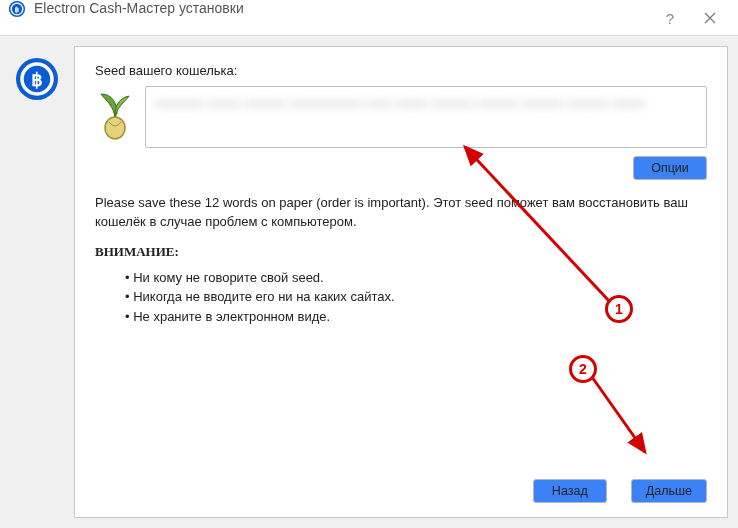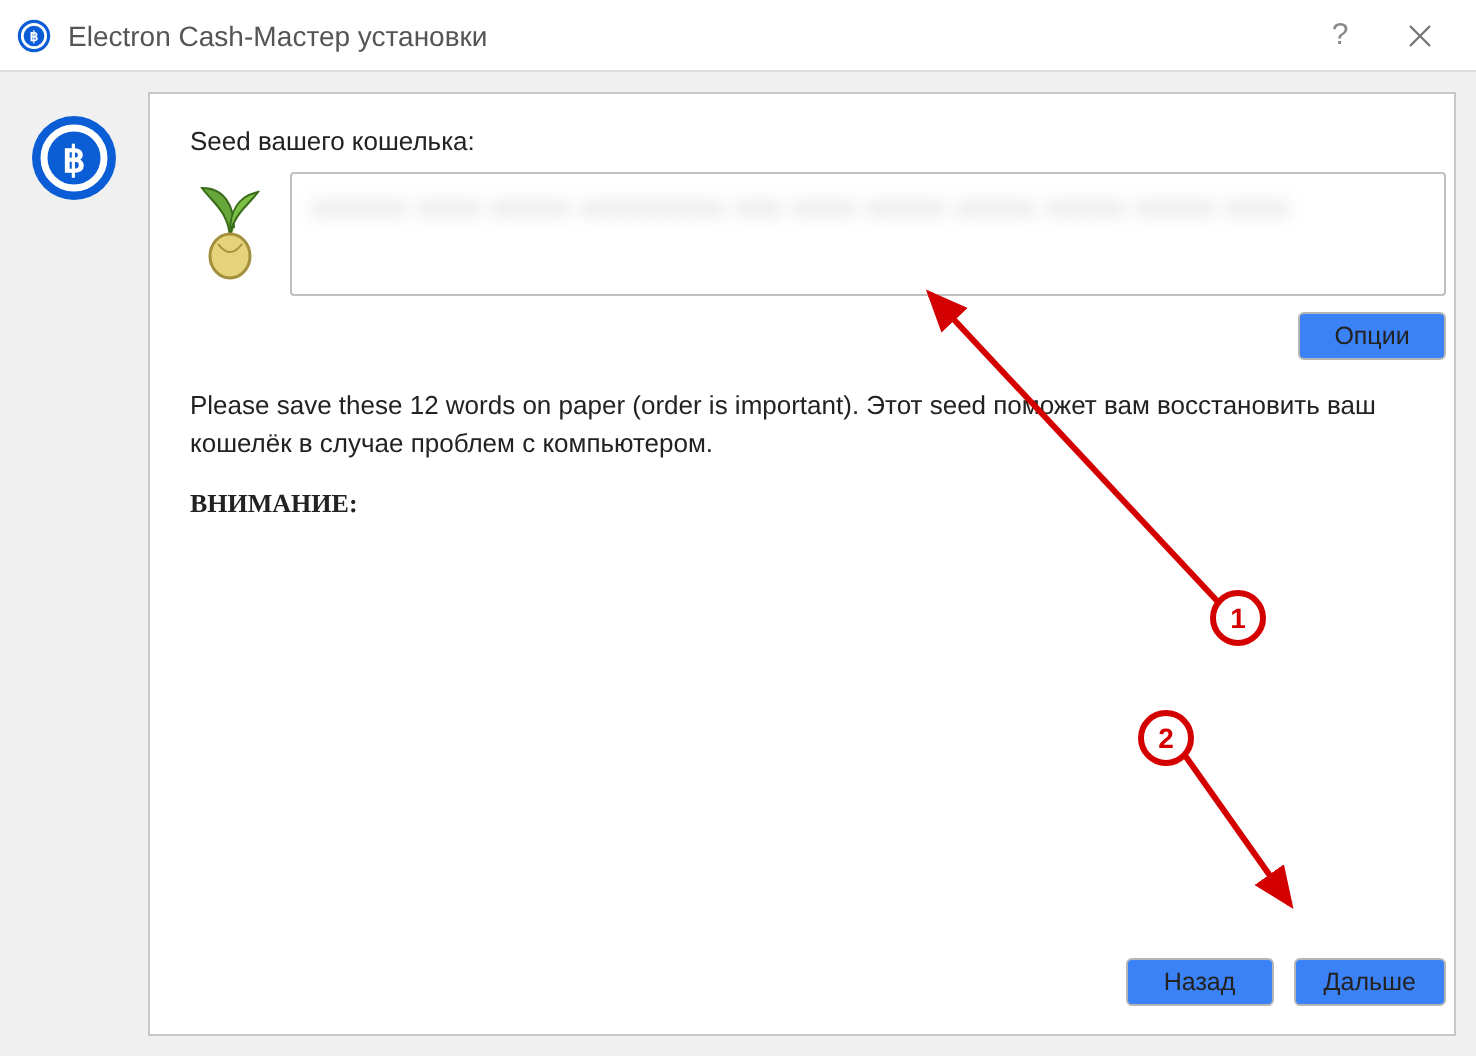--- a/index.html
+++ b/index.html
@@ -9,21 +9,20 @@
       font-family: "Segoe UI", Tahoma, sans-serif;
       font-size: 13px;
       color: #222;
       overflow: hidden;
     }
     .titlebar {
       height: 36px;
       background: #fff;
       border-bottom: 1px solid #ddd;
       display: flex;
-      align-items: center;
       padding: 0 8px;
     }
     .titlebar-icon {
       width: 18px; height: 18px;
       margin-right: 8px;
       flex-shrink: 0;
     }
     .titlebar-text { font-size: 14px; color: #555; }
     .titlebar-spacer { flex: 1; }
     .titlebar-btn {
@@ -49,21 +48,21 @@
     .right-col {
       flex: 1;
       padding: 10px 10px 10px 0;
       display: flex;
       flex-direction: column;
     }
     .panel {
       flex: 1;
       background: #fff;
       border: 1px solid #c8c8c8;
-      padding: 16px 4px 14px 20px;
+      padding: 16px 20px 14px 20px;
       display: flex;
       flex-direction: column;
       position: relative;
     }
     .seed-label {
       font-size: 13px;
       margin-bottom: 8px;
     }
     .seed-row {
       display: flex;
@@ -119,21 +118,21 @@
       padding-left: 30px;
       font-size: 13px;
       line-height: 1.5;
     }
     .bullet-list li { list-style: none; }
     .bullet-list li::before { content: "• "; }
     .footer-row {
       margin-top: auto;
       display: flex;
       justify-content: flex-end;
-      gap: 10px;
+      gap: 24px;
     }
     
     .anno-svg {
       position: absolute;
       left: 0; top: 0;
       width: 100%; height: 100%;
       pointer-events: none;
     }
     .marker-circle {
       position: absolute;
@@ -199,20 +198,25 @@
       </div>
 
       <div class="options-row">
         <div class="btn">Опции</div>
       </div>
 
       <div class="help-text">Please save these 12 words on paper (order is important). Этот seed поможет вам восстановить ваш кошелёк в случае проблем с компьютером.</div>
 
       <div class="attention-label">ВНИМАНИЕ:</div>
 
+      <ul class="bullet-list">
+        <li>Ни кому не говорите свой seed.</li>
+        <li>Никогда не вводите его ни на каких сайтах.</li>
+        <li>Не храните в электронном виде.</li>
+      </ul>
 
       <div class="footer-row">
         <div class="btn">Назад</div>
         <div class="btn">Дальше</div>
       </div>
 
       <svg class="anno-svg">
         <defs>
           <marker id="arrowhead" markerWidth="8" markerHeight="8" refX="6" refY="3" orient="auto">
             <path d="M0,0 L7,3 L0,6 Z" fill="#d40000"></path>

